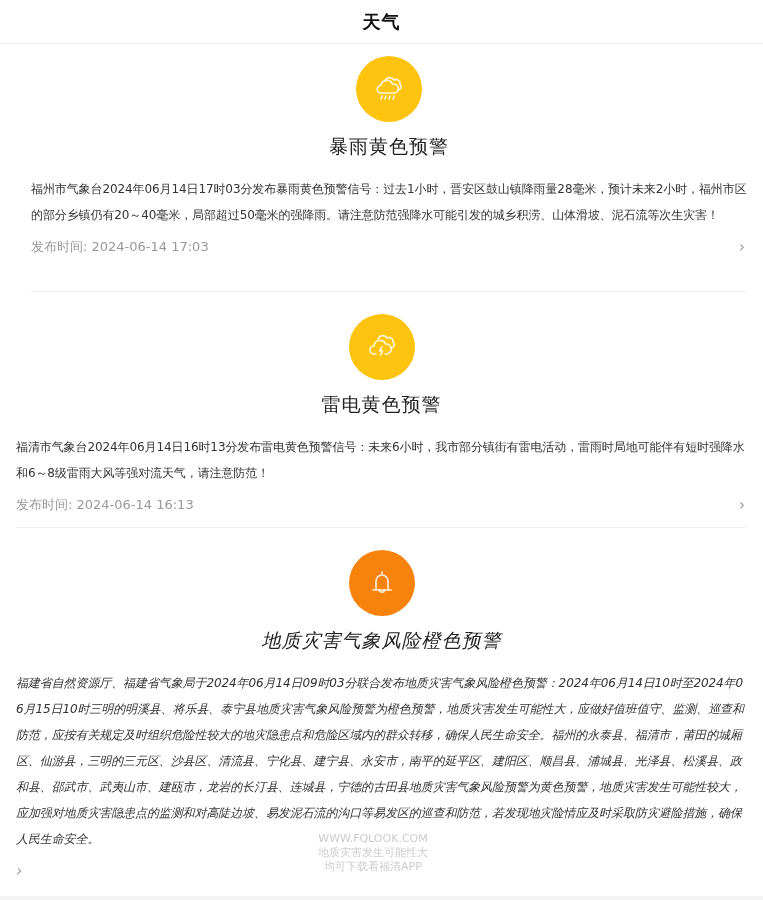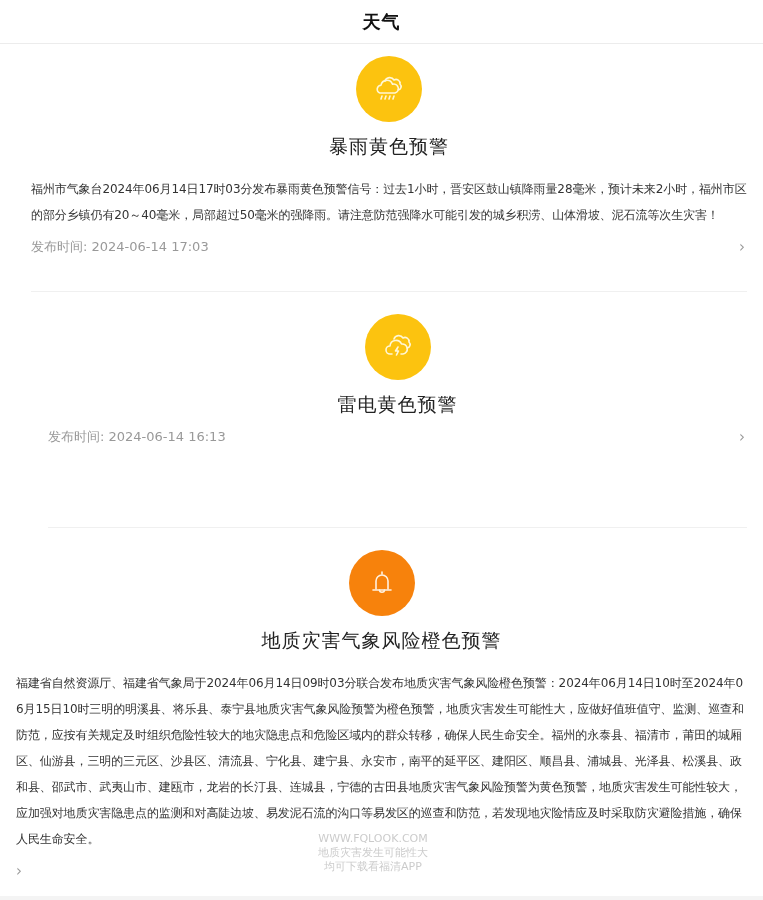--- a/index.html
+++ b/index.html
@@ -27,22 +27,22 @@
     font-size: 12px; line-height: 26px; color: #333333;
     margin-top: 16px; word-break: break-all; letter-spacing: -0.1px;
   }
   .card-footer {
     display: flex; justify-content: space-between; align-items: center;
     margin-top: 6px; height: 26px;
   }
   .publish-time { font-size: 13px; color: #999999; }
   .chevron { color: #999999; font-size: 15px; padding-right: 2px; }
   .card1 { padding-top: 12px; height: 248px; margin-left: 15px; }
-  .card2 { padding-top: 22px; height: 236px; margin-left: 32px; }
-  .card3 { padding-top: 22px; height: 370px; }
+  .card2 { padding-top: 22px; height: 236px; }
+  .card3 { padding-top: 22px; height: 370px; font-style: italic; }
   .bottom-band { position: absolute; left: 0; right: 0; bottom: 0; height: 4px; background: #f4f4f4; }
   .watermark {
     position: absolute; left: 298px; top: 832px; width: 150px; text-align: center;
     color: rgba(160,160,160,0.55); font-size: 11px; line-height: 14px; pointer-events: none;
   }
 </style>
 </head>
 <body>
 
 <div class="header">
@@ -73,20 +73,21 @@
     <div class="icon-wrap">
       <div class="icon-circle" style="background:#FCC30F">
         <svg viewBox="0 0 36 36" fill="none" stroke="#fff7d6" stroke-width="1.6" stroke-linecap="round" stroke-linejoin="round">
           <path d="M14 10 a5 5 0 0 1 9 -1 a4 4 0 0 1 6 4 a3.5 3.5 0 0 1 -2 6"></path>
           <path d="M12 25 h-2 a4 4 0 0 1 0 -8 a6 6 0 0 1 11.5 -2 a4.5 4.5 0 0 1 1.5 10 h-2"></path>
           <path d="M18 18 l-2.5 4 h3 l-2 4" fill="#fff7d6"></path>
         </svg>
       </div>
     </div>
     <div class="card-title">雷电黄色预警</div>
+    <div class="card-body">福清市气象台2024年06月14日16时13分发布雷电黄色预警信号：未来6小时，我市部分镇街有雷电活动，雷雨时局地可能伴有短时强降水和6～8级雷雨大风等强对流天气，请注意防范！</div>
     <div class="card-footer">
       <span class="publish-time">发布时间: 2024-06-14 16:13</span>
       <span class="chevron">›</span>
     </div>
   </div>
 
   <div class="card card3">
     <div class="icon-wrap">
       <div class="icon-circle" style="background:#F7820C">
         <svg viewBox="0 0 36 36" fill="none" stroke="#fff1e0" stroke-width="1.6" stroke-linecap="round" stroke-linejoin="round">

